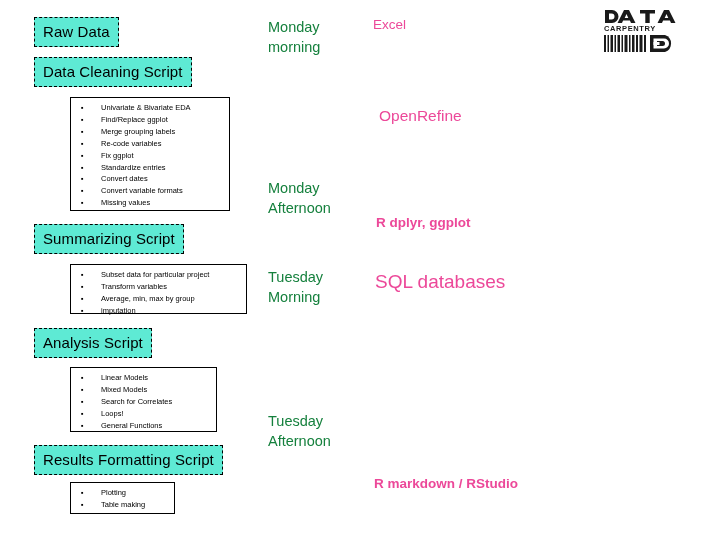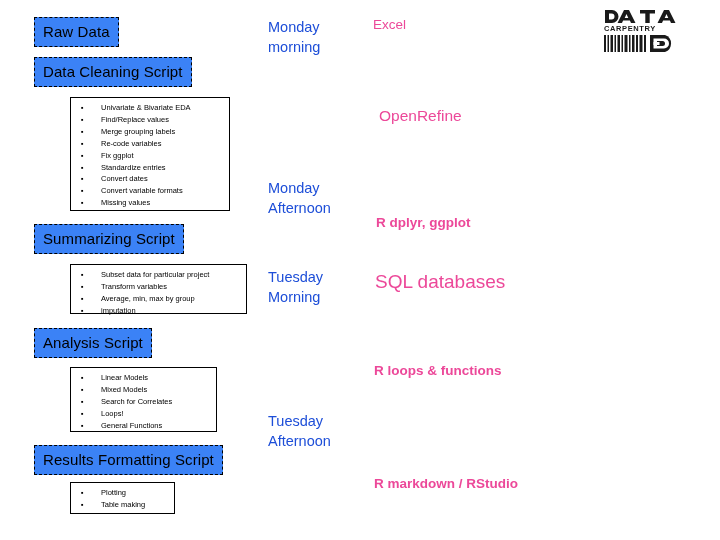--- a/index.html
+++ b/index.html
@@ -16,21 +16,21 @@
     width: 720px;
     height: 540px;
     background: #ffffff;
     overflow: hidden;
   }
   .abs { position: absolute; }
 
   
   .stage-box {
     border: 1px dashed #000000;
-    background: #3b82f6;
+    background: #5eead4;
     display: flex;
     align-items: center;
     padding: 2px 8px 3px 8px;
     box-sizing: border-box;
     white-space: nowrap;
   }
   .stage-box .stage-label {
     font-size: 15px;
     line-height: 1.05;
     color: #000000;
@@ -66,21 +66,21 @@
     box-sizing: border-box;
     font-size: 7.5px;
     color: #000000;
   }
   .detail-box li .btext {
     display: inline-block;
   }
 
   
   .session {
-    color: #1d4ed8;
+    color: #15803d;
     font-size: 14.5px;
     line-height: 19.5px;
     white-space: pre-line;
     font-weight: normal;
   }
 
   
   .tool {
     color: #ec4899;
     white-space: nowrap;
@@ -150,21 +150,21 @@
   </div>
 
   <div class="abs detail-box" style="left:70px; top:97px; width:160px; height:114px;">
     <ul>
       <li>
           <span class="bullet">▪</span>
           <span class="btext">Univariate &amp; Bivariate EDA</span>
         </li>
       <li>
           <span class="bullet">▪</span>
-          <span class="btext">Find/Replace values</span>
+          <span class="btext">Find/Replace ggplot</span>
         </li>
       <li>
           <span class="bullet">▪</span>
           <span class="btext">Merge grouping labels</span>
         </li>
       <li>
           <span class="bullet">▪</span>
           <span class="btext">Re-code variables</span>
         </li>
       <li>
@@ -274,17 +274,16 @@
 Afternoon</div>
 
   <div class="abs tool tool-excel" style="left:373px; top:17px;">Excel</div>
 
   <div class="abs tool tool-openrefine" style="left:373px; top:107px;">OpenRefine</div>
 
   <div class="abs tool tool-bold" style="left:376px; top:215px;">R dplyr, ggplot</div>
 
   <div class="abs tool tool-plain" style="left:375px; top:271px;">SQL databases</div>
 
-  <div class="abs tool tool-bold" style="left:374px; top:363px;">R loops &amp; functions</div>
 
   <div class="abs tool tool-bold" style="left:374px; top:476px;">R markdown / RStudio</div>
 
 </div>
 
 </body></html>

